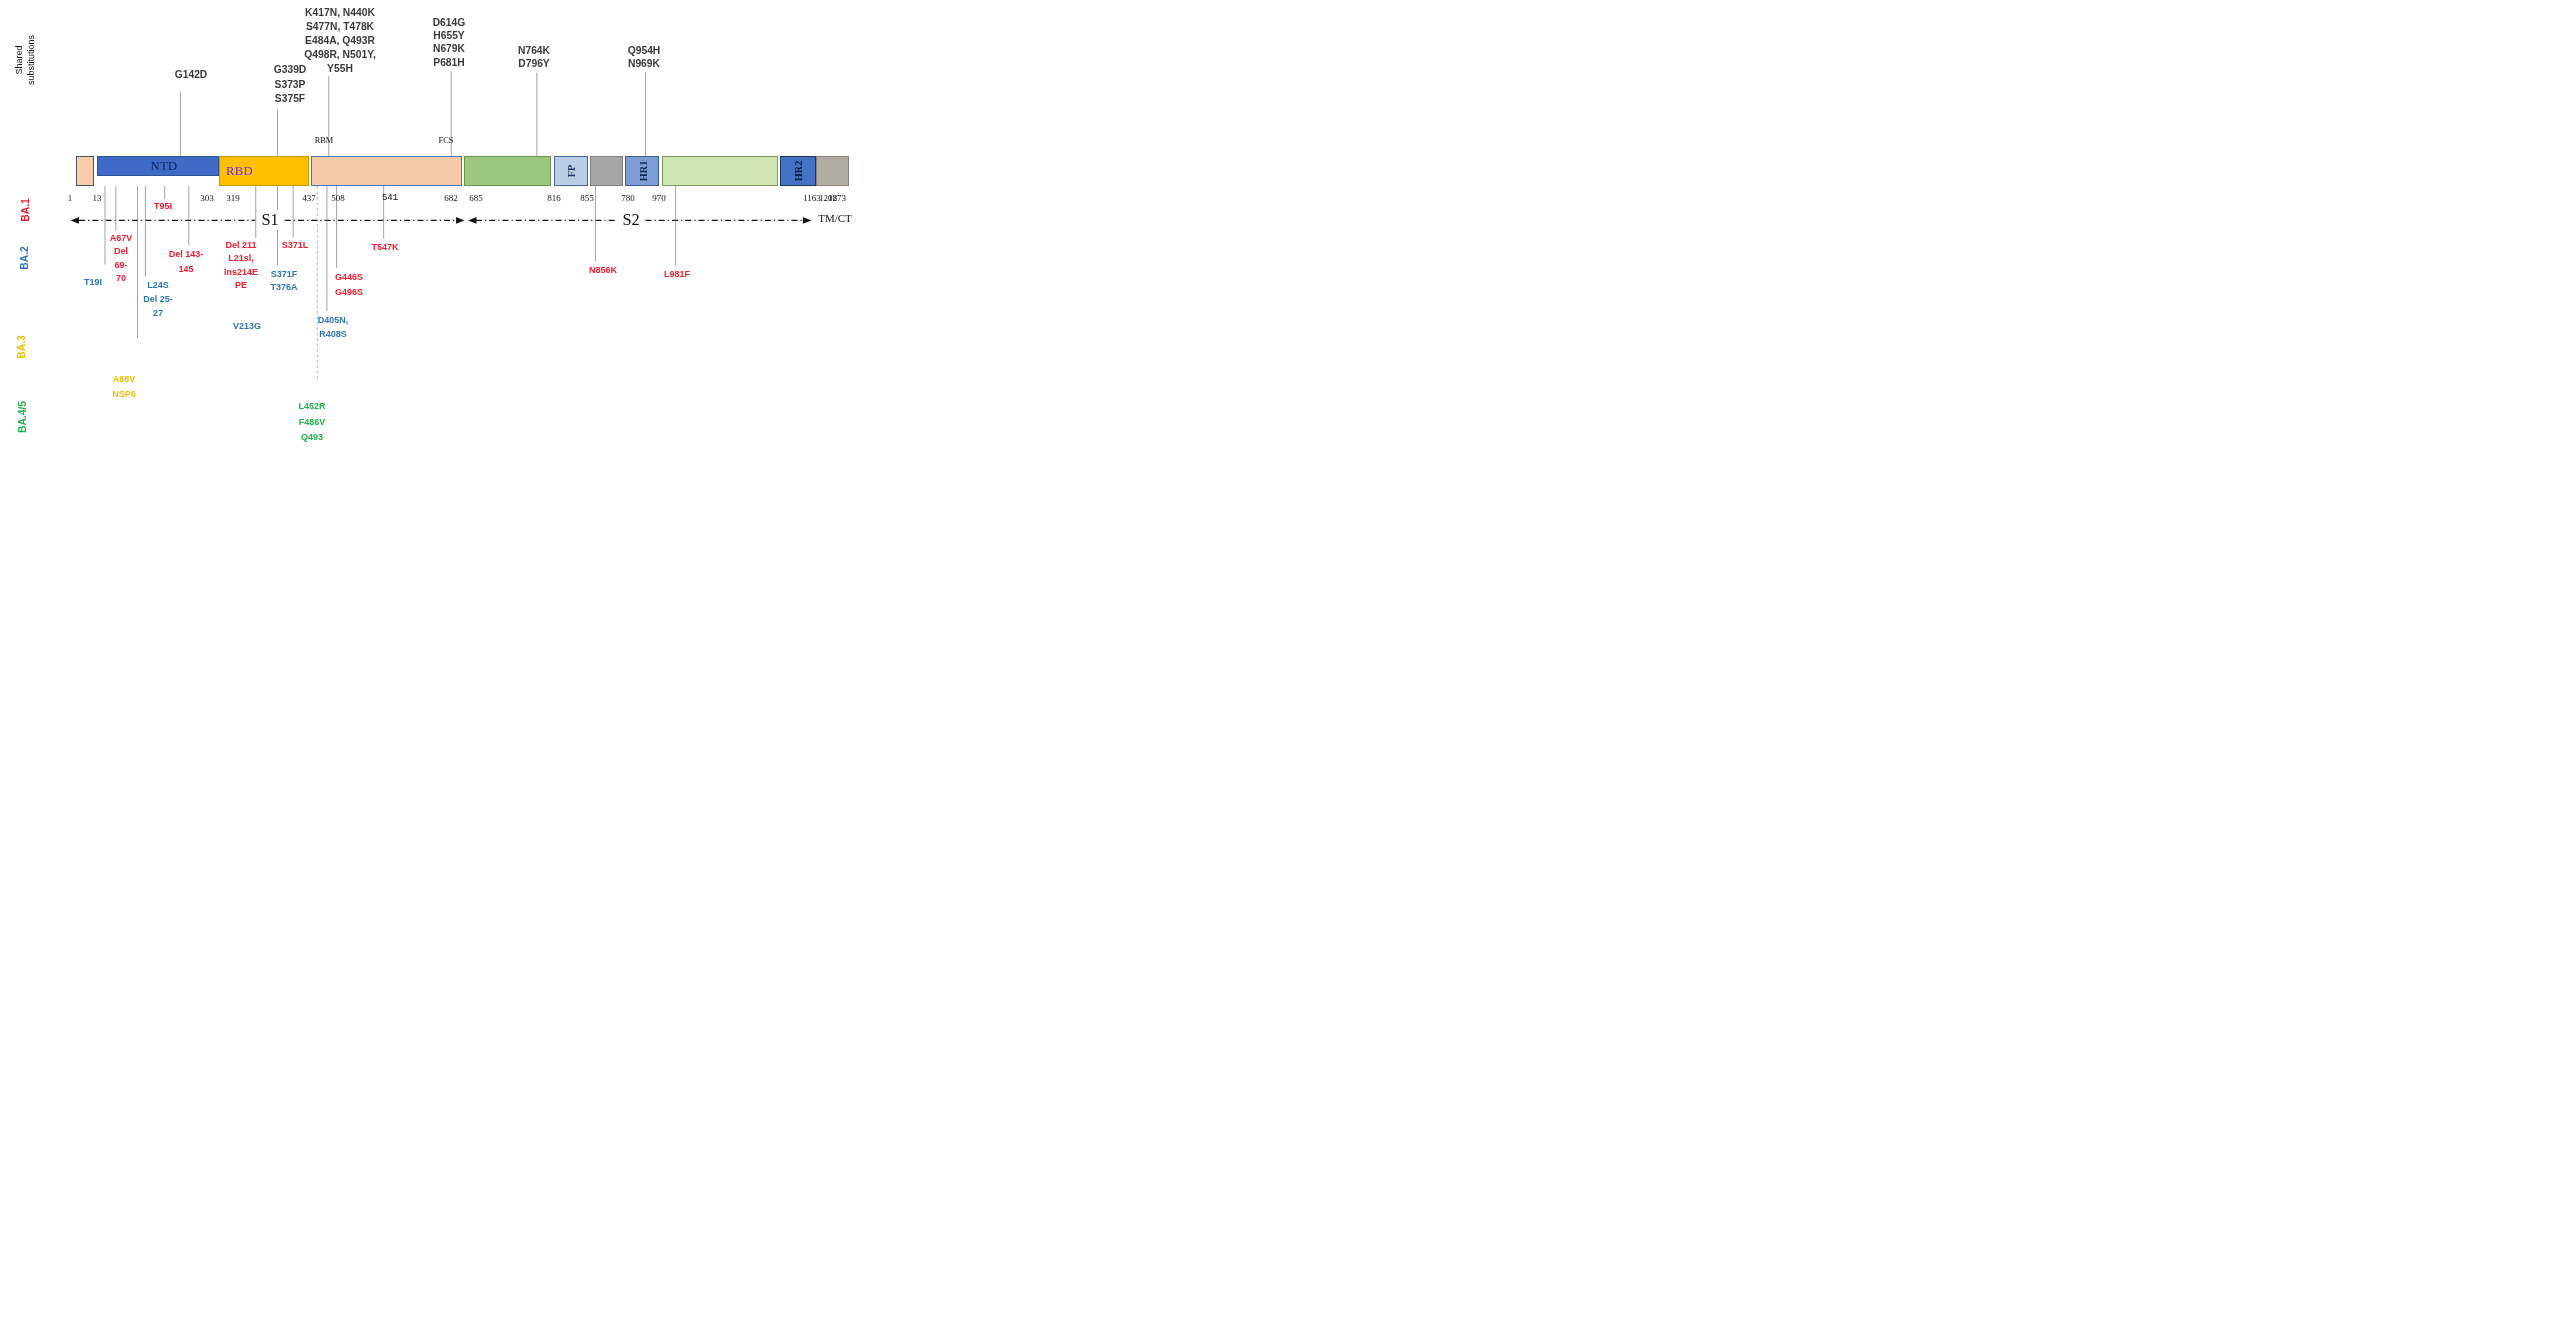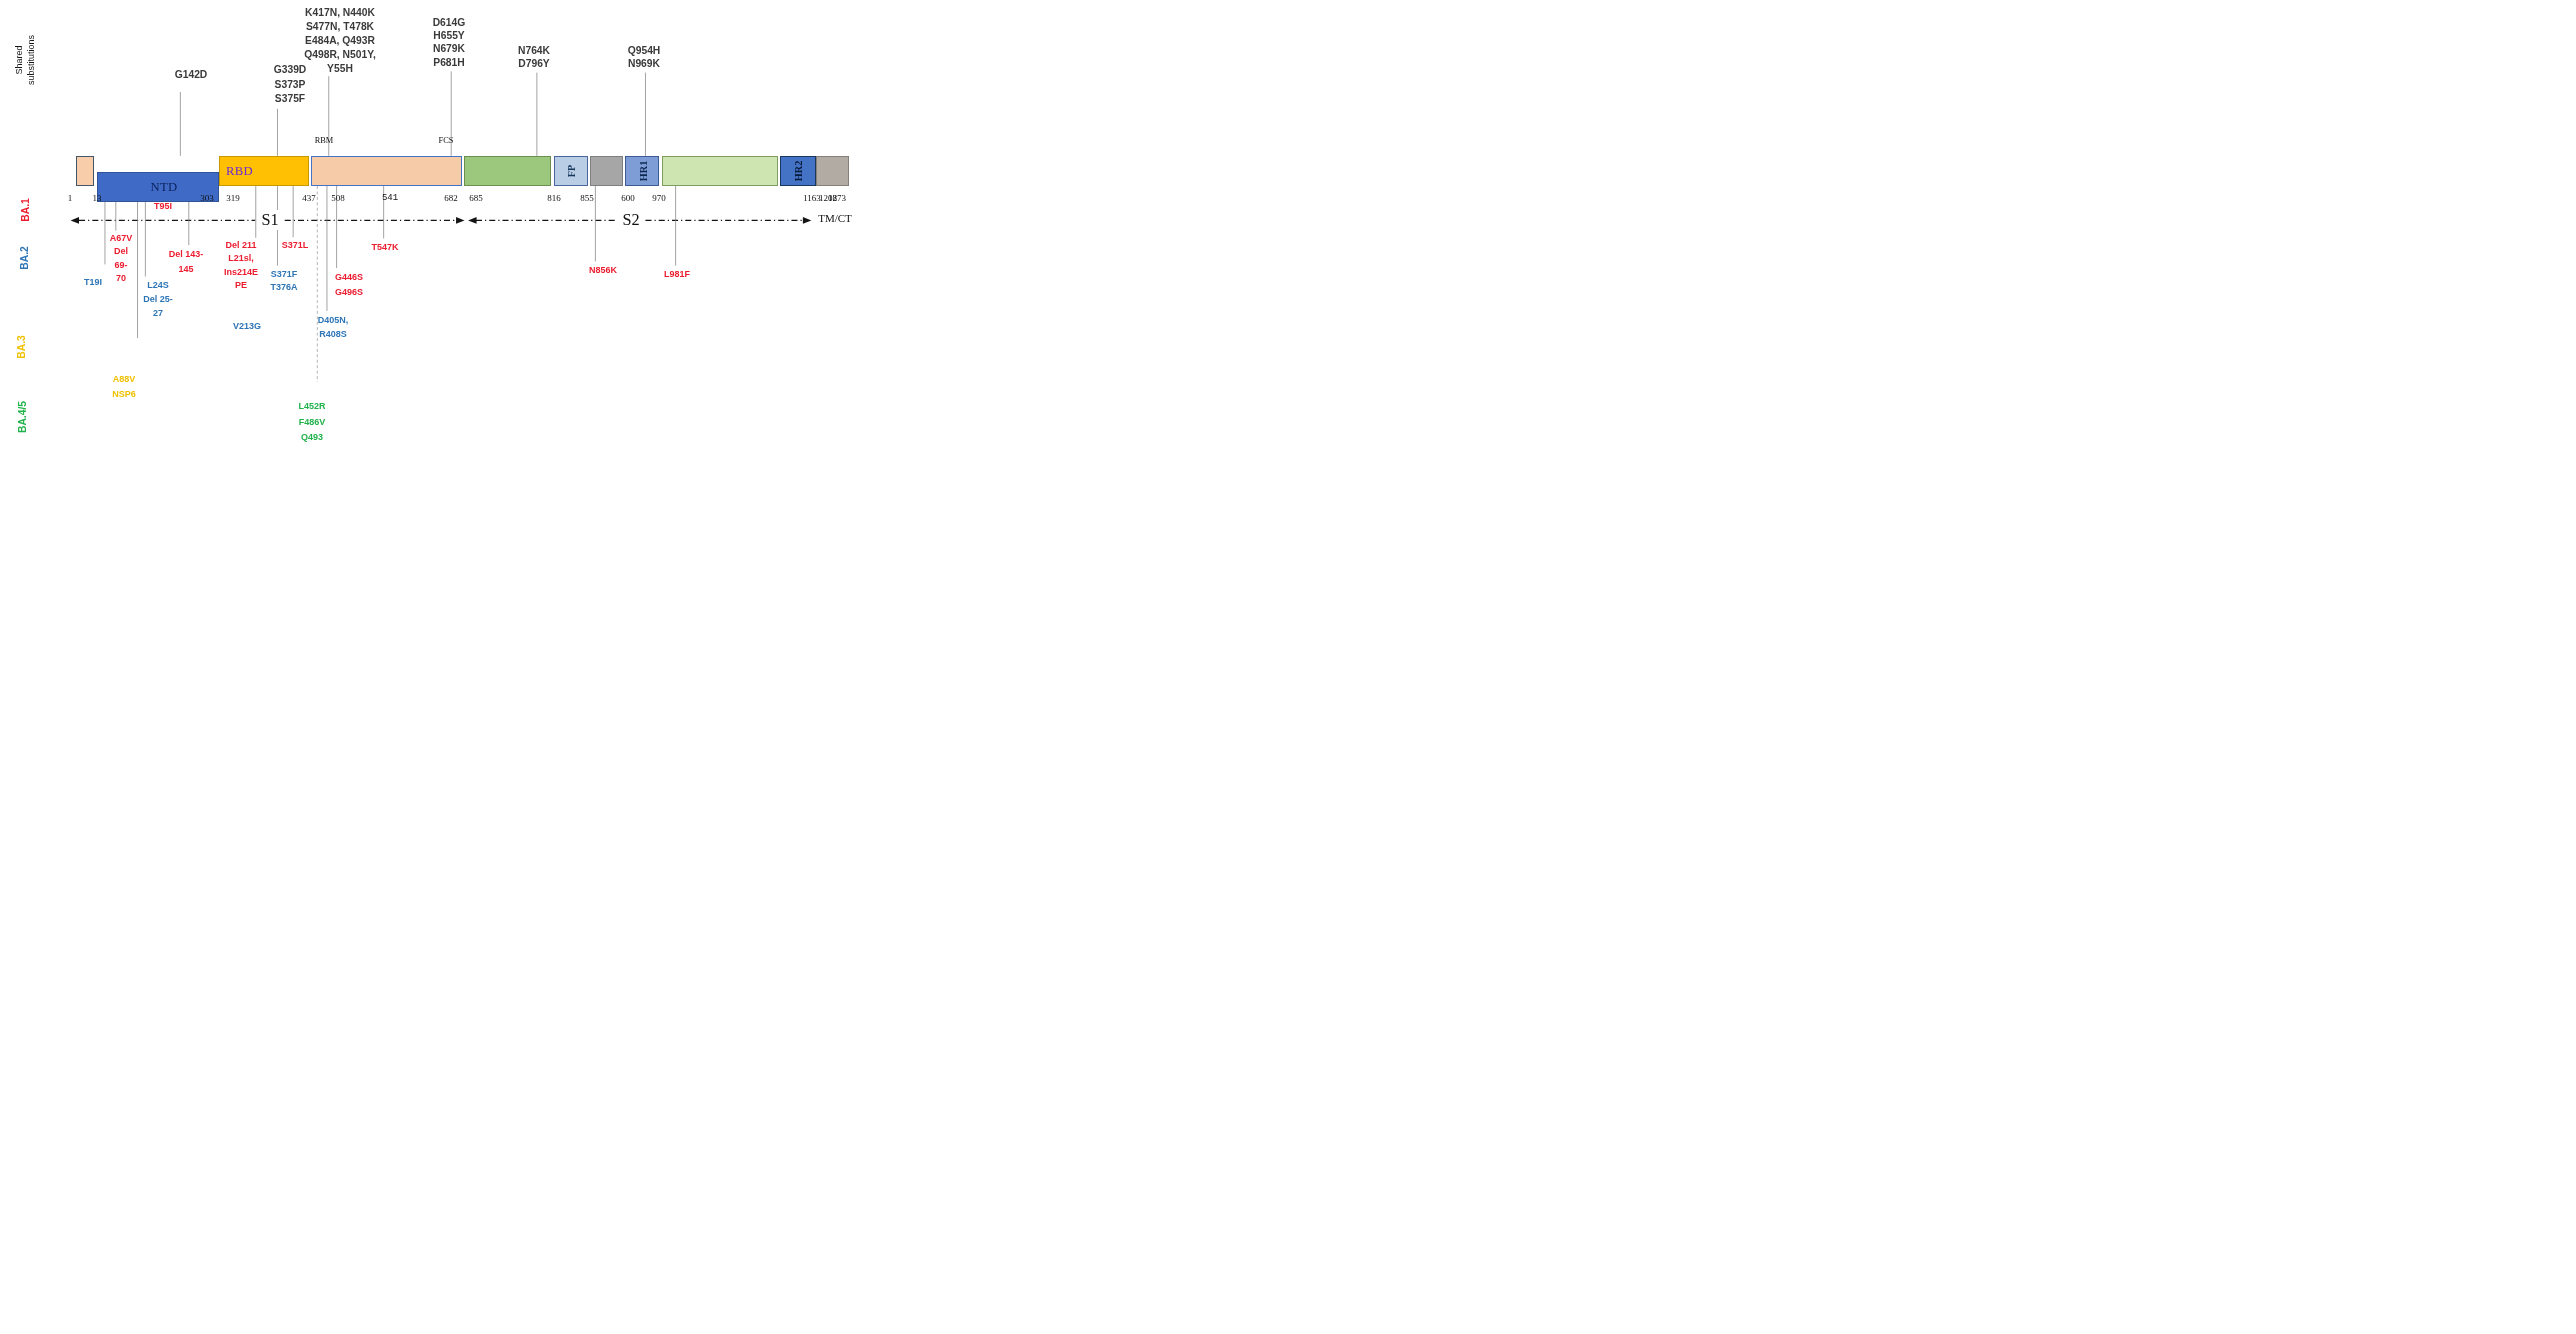--- a/index.html
+++ b/index.html
@@ -55,21 +55,21 @@
       <line x1="526" y1="308" x2="526" y2="633" stroke="#9a9a9a" stroke-width="1.2" stroke-dasharray="5 4"></line>
       <line x1="542" y1="308" x2="542" y2="515" stroke="#808080" stroke-width="1.2"></line>
       <line x1="558" y1="308" x2="558" y2="444" stroke="#808080" stroke-width="1.2"></line>
       <line x1="636" y1="308" x2="636" y2="395" stroke="#808080" stroke-width="1.2"></line>
       <line x1="987" y1="308" x2="987" y2="433" stroke="#808080" stroke-width="1.2"></line>
       <line x1="1120" y1="308" x2="1120" y2="440" stroke="#808080" stroke-width="1.2"></line>
     </svg>
   <div id="shared-label" style="left:25px;top:60px;">Shared substitutions</div>
   <div id="bar-container">
       <div class="bar-seg" style="left: 76px; top: 156px; width: 17.5px; height: 30px; background: rgb(248, 205, 169); border: 1.2px solid rgb(68, 84, 106);"></div>
-      <div class="bar-seg" style="left: 97px; top: 172px; width: 122px; height: 30px; background: rgb(63, 107, 198); border: 0.6px solid rgb(47, 85, 151); padding-left: 12px;">
+      <div class="bar-seg" style="left: 97px; top: 156px; width: 122px; height: 20px; background: rgb(63, 107, 198); border: 0.6px solid rgb(47, 85, 151); padding-left: 12px;">
         <span class="seg-label" style="color: rgb(10, 31, 92);">NTD</span>
       </div>
       <div class="bar-seg" style="left: 219px; top: 156px; width: 90px; height: 30px; background: rgb(255, 192, 3); border: 0.6px solid rgb(201, 151, 0);">
         <span class="seg-label leftpad" style="color: #6d28d9; text-align: center;">RBD</span>
       </div>
       <div class="bar-seg" style="left: 311px; top: 156px; width: 151px; height: 30px; background: rgb(245, 203, 168); border: 1.2px solid rgb(68, 114, 196);"></div>
       <div class="bar-seg" style="left: 464px; top: 156px; width: 87px; height: 30px; background: rgb(156, 200, 125); border: 1.2px solid rgb(106, 143, 78);"></div>
       <div class="bar-seg" style="left: 554px; top: 156px; width: 34px; height: 30px; background: rgb(185, 205, 229); border: 1.2px solid rgb(74, 102, 160);"></div>
       <div class="bar-seg" style="left: 590px; top: 156px; width: 33px; height: 30px; background: rgb(166, 166, 166); border: 1.2px solid rgb(127, 127, 127);"></div>
       <div class="bar-seg" style="left: 625px; top: 156px; width: 34px; height: 30px; background: rgb(126, 156, 214); border: 1.2px solid rgb(62, 92, 148);"></div>
@@ -116,21 +116,21 @@
       <div class="tick" style="left: 97px; top: 193px;">13</div>
       <div class="tick" style="left: 207px; top: 193px;">303</div>
       <div class="tick" style="left: 233px; top: 193px;">319</div>
       <div class="tick" style="left: 309px; top: 193px;">437</div>
       <div class="tick" style="left: 338px; top: 193px;">508</div>
       <div class="tick" style="left: 390px; top: 193px; font-family: Liberation Mono, monospace;">541</div>
       <div class="tick" style="left: 451px; top: 193px;">682</div>
       <div class="tick" style="left: 476px; top: 193px;">685</div>
       <div class="tick" style="left: 554px; top: 193px;">816</div>
       <div class="tick" style="left: 587px; top: 193px;">855</div>
-      <div class="tick" style="left: 628px; top: 193px;">600</div>
+      <div class="tick" style="left: 628px; top: 193px;">780</div>
       <div class="tick" style="left: 659px; top: 193px;">970</div>
       <div class="tick" style="left: 812px; top: 193px;">1163</div>
       <div class="tick" style="left: 820px; top: 193px; margin-left: 8px;">1208</div>
       <div class="tick" style="left: 837px; top: 193px;">1273</div>
       <div class="arrow-label" style="left: 270px; top: 220px; font-size: 16.3px;">S1</div>
       <div class="arrow-label" style="left: 631px; top: 220px; font-size: 16.3px;">S2</div>
       <div class="arrow-label" style="left: 835px; top: 218px; font-size: 11px;">TM/CT</div>
       <div class="vlabel" style="left: 25px; top: 210px; color: rgb(236, 28, 47); font-size: 10.3px;">BA.1</div>
       <div class="mut-group" style="left: 163px; top: 200px; line-height: 13.3px; color: rgb(236, 28, 47);">
         <div>T95I</div>

